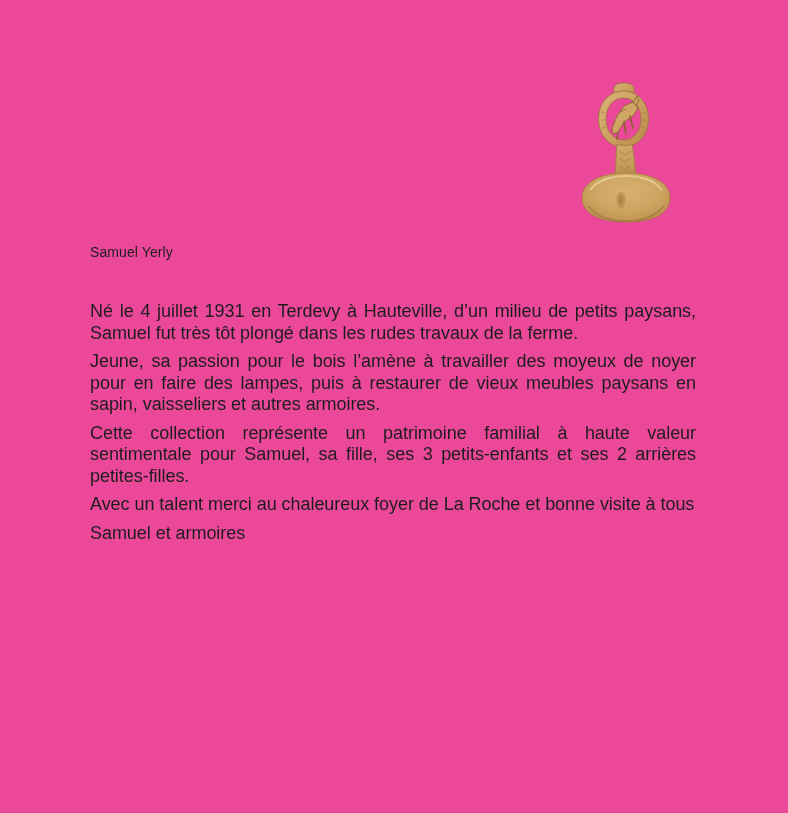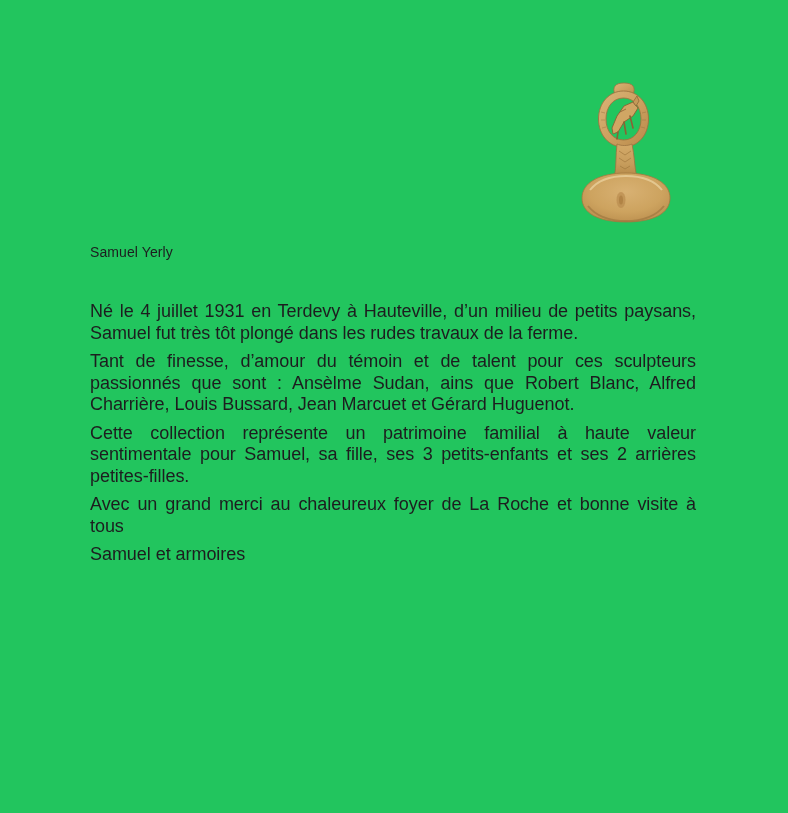--- a/index.html
+++ b/index.html
@@ -4,21 +4,21 @@
 <style>
   html, body {
     margin: 0;
     padding: 0;
     background: #ffffff;
   }
   .page {
     position: relative;
     width: 788px;
     height: 813px;
-    background: #22c55e;
+    background: #ec4899;
     overflow: hidden;
     font-family: "Liberation Sans", sans-serif;
     color: #1d1d1f;
   }
   .spoon-wrap {
     position: absolute;
     left: 578px;
     top: 82px;
     width: 95px;
     height: 142px;
@@ -113,19 +113,19 @@
       <ellipse cx="43" cy="118" rx="2" ry="4.5" fill="#a97c3f" opacity="0.7"></ellipse>
 
       <path d="M10,124 C18,134 32,139 48,139 C64,139 78,134 86,124" fill="none" stroke="#96703a" stroke-width="2" opacity="0.55"></path>
     </svg>
   </div>
 
   <div class="author">Samuel Yerly</div>
 
   <div class="content">
     <p>Né le 4 juillet 1931 en Terdevy à Hauteville, d’un milieu de petits paysans, Samuel fut très tôt plongé dans les rudes travaux de la ferme.</p>
-    <p>Tant de finesse, d’amour du témoin et de talent pour ces sculpteurs passionnés que sont&nbsp;: Ansèlme Sudan, ains que Robert Blanc, Alfred Charrière, Louis Bussard, Jean Marcuet et Gérard Huguenot.</p>
+    <p>Jeune, sa passion pour le bois l’amène à travailler des moyeux de noyer pour en faire des lampes, puis à restaurer de vieux meubles paysans en sapin, vaisseliers et autres armoires.</p>
     <p>Cette collection représente un patrimoine familial à haute valeur sentimentale pour Samuel, sa fille, ses 3 petits-enfants et ses 2 arrières petites-filles.</p>
-    <p>Avec un grand merci au chaleureux foyer de La Roche et bonne visite à tous</p>
+    <p>Avec un talent merci au chaleureux foyer de La Roche et bonne visite à tous</p>
     <p class="signature">Samuel et armoires</p>
   </div>
 
 </div>
 
 </body></html>

